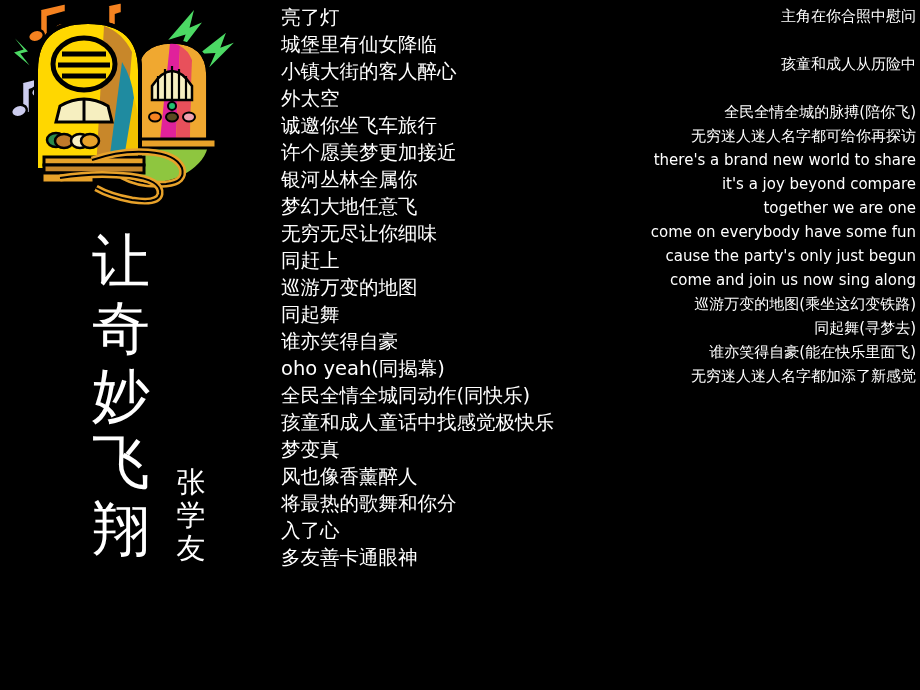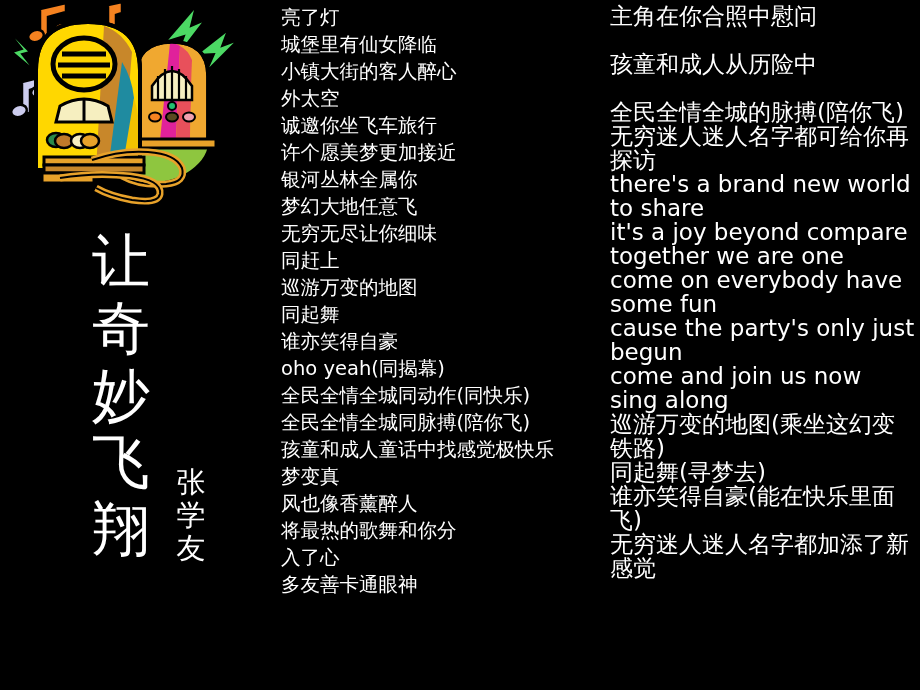--- a/index.html
+++ b/index.html
@@ -84,22 +84,23 @@
   .lyric-line {
     display: block;
     color: #ffffff;
     font-family: "DejaVu Sans", "Liberation Sans", sans-serif;
     font-size: 19.5px;
     line-height: 27px;
     white-space: pre-wrap;
     word-break: break-word;
   }
   .col-right .lyric-line {
-    font-size: 23px;
+    font-size: 15px;
     line-height: 24px;
+    text-align: right;
   }
   .lyric-line.blank {
     height: 24px;
     line-height: 24px;
   }
 </style>
 </head>
 <body>
 
 <div class="slide">
@@ -213,21 +214,20 @@
       <span class="lyric-line">许个愿美梦更加接近</span>
       <span class="lyric-line">银河丛林全属你</span>
       <span class="lyric-line">梦幻大地任意飞</span>
       <span class="lyric-line">无穷无尽让你细味</span>
       <span class="lyric-line">同赶上</span>
       <span class="lyric-line">巡游万变的地图</span>
       <span class="lyric-line">同起舞</span>
       <span class="lyric-line">谁亦笑得自豪</span>
       <span class="lyric-line">oho yeah(同揭幕)</span>
       <span class="lyric-line">全民全情全城同动作(同快乐)</span>
-      <span class="lyric-line">全民全情全城同脉搏(陪你飞)</span>
       <span class="lyric-line">孩童和成人童话中找感觉极快乐</span>
       <span class="lyric-line">梦变真</span>
       <span class="lyric-line">风也像香薰醉人</span>
       <span class="lyric-line">将最热的歌舞和你分</span>
       <span class="lyric-line">入了心</span>
       <span class="lyric-line">多友善卡通眼神</span>
     </div>
 
   <div class="col col-right">
       <span class="lyric-line">主角在你合照中慰问</span>

